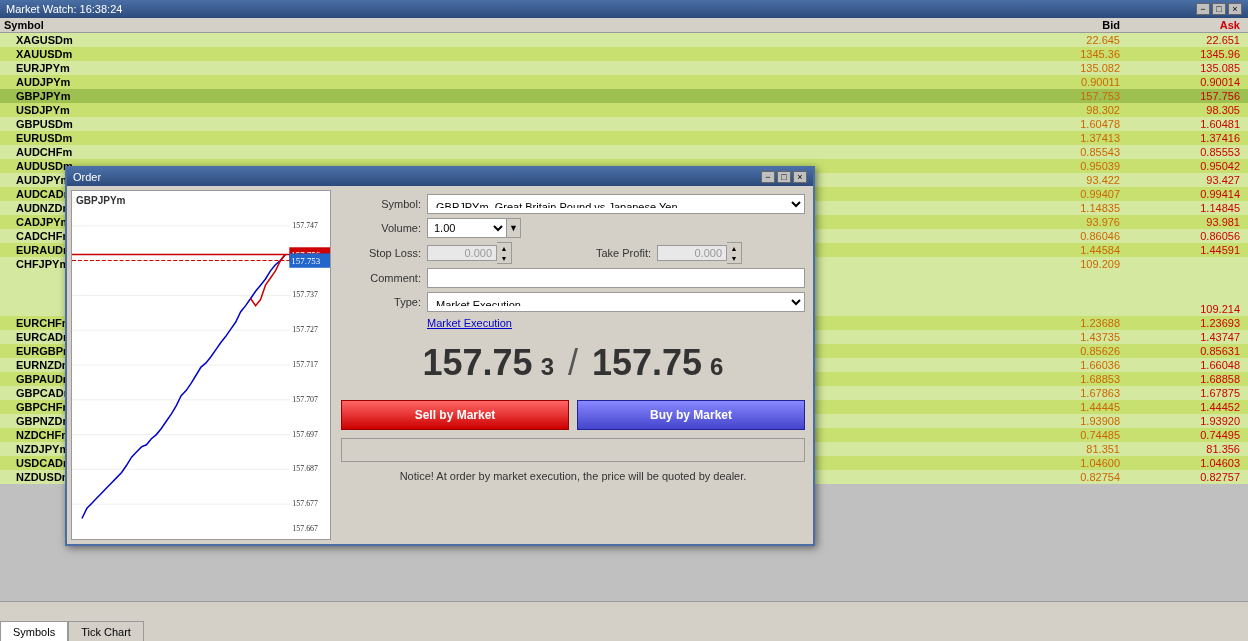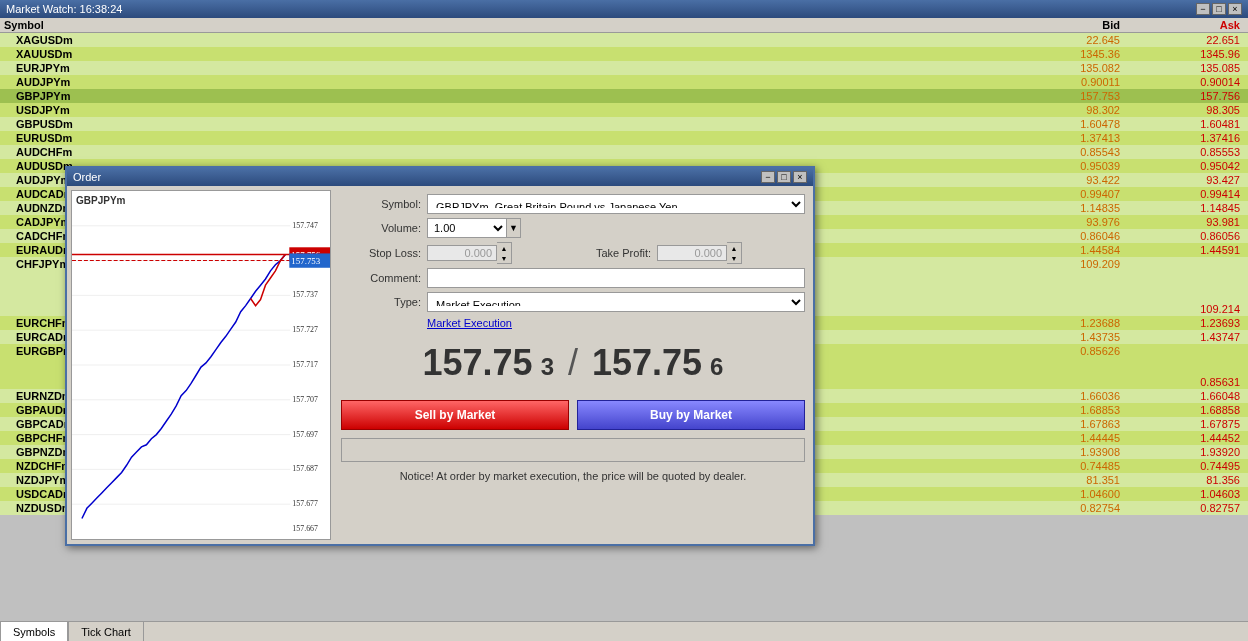--- a/index.html
+++ b/index.html
@@ -77,21 +77,21 @@
     .mw-row .col-symbol { color: black; font-weight: bold; padding-left: 12px; }
     .mw-row .col-bid { text-align: right; padding-right: 4px; color: #cc6600; }
     .mw-row .col-ask { text-align: right; padding-right: 4px; color: #cc0000; }
 
     
     .bottom-tabs {
       position: absolute;
       bottom: 0;
       left: 0;
       width: 100%;
-      height: 20px;
+      height: 40px;
       background: #d4d0c8;
       display: flex;
       align-items: flex-end;
       border-top: 1px solid #999;
     }
     .tab-item {
       padding: 2px 12px;
       border: 1px solid #999;
       border-bottom: none;
       background: #d4d0c8;
@@ -430,21 +430,21 @@
         <span class="col-ask" style="color: rgb(204, 0, 0);">1.23693</span>
       </div>
       <div class="mw-row">
         <span class="col-symbol">EURCADm</span>
         <span class="col-bid">1.43735</span>
         <span class="col-ask" style="color: rgb(204, 0, 0);">1.43747</span>
       </div>
       <div class="mw-row">
         <span class="col-symbol">EURGBPm</span>
         <span class="col-bid">0.85626</span>
-        <span class="col-ask" style="color: rgb(204, 0, 0); margin-top: 31px;">0.85631</span>
+        <span class="col-ask" style="color: rgb(204, 0, 0);">0.85631</span>
       </div>
       <div class="mw-row">
         <span class="col-symbol">EURNZDm</span>
         <span class="col-bid">1.66036</span>
         <span class="col-ask" style="color: rgb(204, 0, 0);">1.66048</span>
       </div>
       <div class="mw-row">
         <span class="col-symbol">GBPAUDm</span>
         <span class="col-bid">1.68853</span>
         <span class="col-ask" style="color: rgb(204, 0, 0);">1.68858</span>

